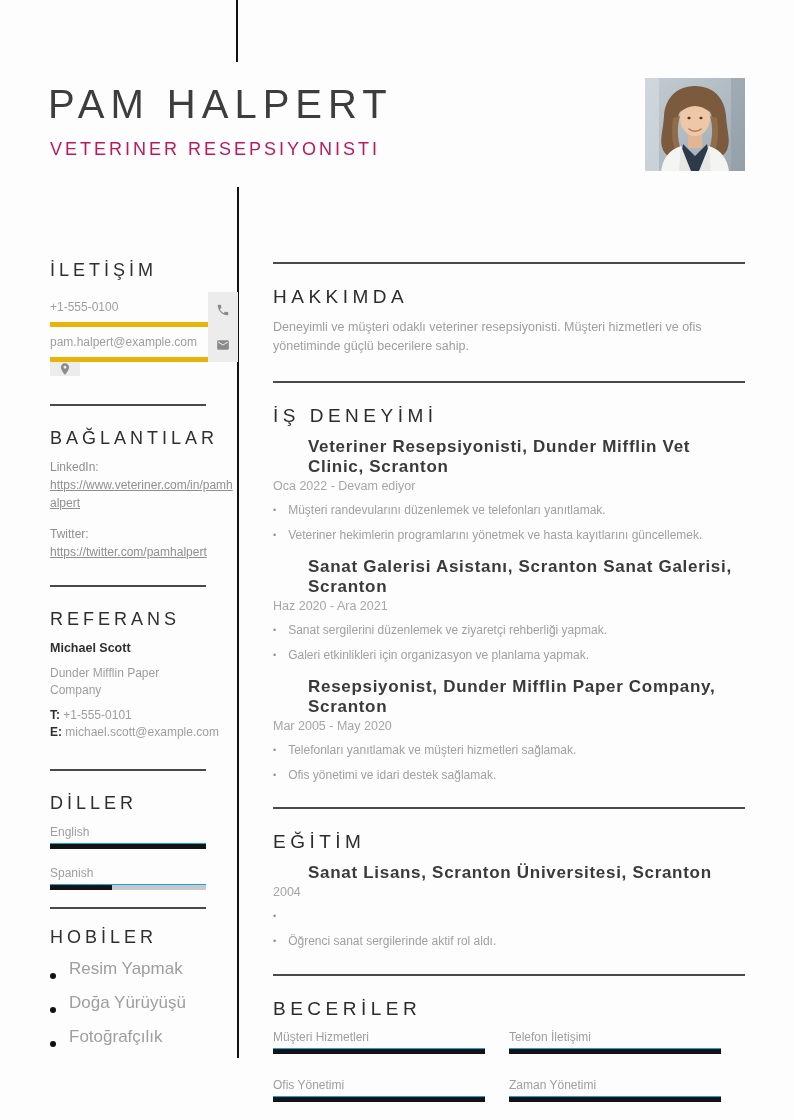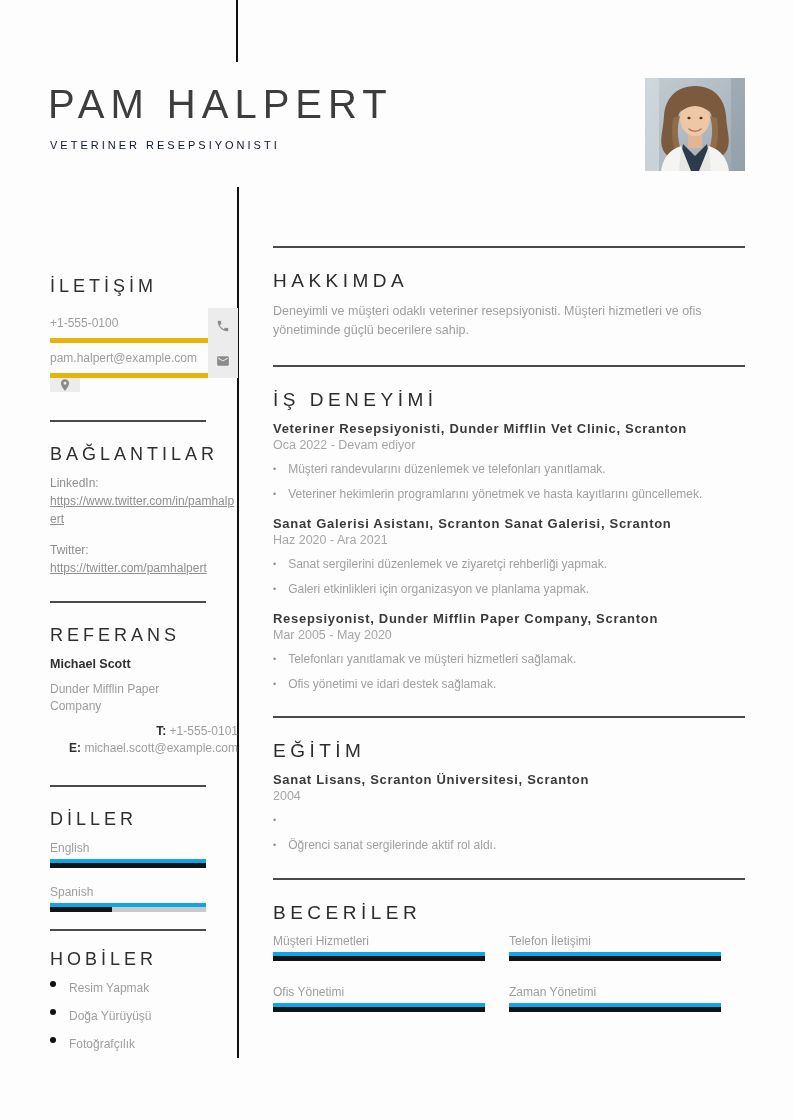--- a/index.html
+++ b/index.html
@@ -5,60 +5,60 @@
   * { margin:0; padding:0; box-sizing:border-box; }
   html,body { background:#ffffff; }
   body { width:794px; height:1120px; font-family:"Liberation Sans", sans-serif; position:relative; }
   .page { position:relative; width:794px; height:1120px; background:#fdfdfd; overflow:hidden; }
 
   .top-line { position:absolute; left:236px; top:0; width:2px; height:62px; background:#111; }
   .col-divider { position:absolute; left:237px; top:187px; width:2px; height:871px; background:#111; }
 
   
   .name { position:absolute; left:48px; top:82px; font-size:40px; font-weight:400; letter-spacing:6px; color:#3d3d3d; white-space:nowrap; }
-  .subtitle { position:absolute; left:50px; top:139px; font-size:11px; letter-spacing:3px; color:#0f172a; white-space:nowrap; }
+  .subtitle { position:absolute; left:50px; top:139px; font-size:18px; letter-spacing:3px; color:#be185d; white-space:nowrap; }
   .photo { position:absolute; left:645px; top:78px; width:100px; height:93px; overflow:hidden; }
   .photo svg { display:block; }
 
   
-  .sidebar { position:absolute; left:50px; top:276px; width:188px; }
+  .sidebar { position:absolute; left:50px; top:260px; width:188px; }
   .side-heading { font-size:18px; font-weight:500; letter-spacing:4px; color:#2f2f2f; line-height:1.22; margin-bottom:10px; }
   .side-rule { width:156px; height:2px; background:#4a4a4a; margin:28px 0 22px 0; }
 
   .contact-row { display:flex; width:188px; }
   .contact-text { width:158px; padding:7px 6px 7px 0; font-size:12px; line-height:1.35; color:#9e9e9e; }
   .contact-row.bordered .contact-text { border-bottom:5px solid #eab308; }
   .contact-icon { width:30px; background:#ececec; display:flex; align-items:center; justify-content:center; }
   .contact-icon svg { width:14px; height:14px; fill:#8b8b8b; }
 
   .link-group { margin-bottom:15px; }
   .link-label { font-size:12px; color:#8f8f8f; margin-bottom:3px; }
   .link-url { font-size:12px; line-height:1.45; color:#8f8f8f; text-decoration:underline; word-break:break-all; display:block; }
 
   .ref-name { font-size:12.5px; font-weight:bold; color:#2f2f2f; margin-top:4px; }
   .ref-company { font-size:12px; line-height:1.4; color:#9e9e9e; width:140px; margin:10px 0 8px; }
-  .ref-line { font-size:12px; line-height:1.4; color:#9e9e9e; padding-left:16px; text-indent:-16px; word-break:break-all;text-align:right; }
+  .ref-line { font-size:12px; line-height:1.4; color:#9e9e9e; padding-left:16px; text-indent:-16px; word-break:break-all; }
   .ref-line b { color:#2f2f2f; }
 
   .lang-item { margin-bottom:17px; }
-  .bar-label { font-size:12px; color:#9e9e9e; padding-bottom:4px; border-bottom:4px solid #0ea5e9; width:156px; }
+  .bar-label { font-size:12px; color:#9e9e9e; padding-bottom:4px; border-bottom:1px solid #0ea5e9; width:156px; }
   .bar-track { width:156px; height:5px; background:#c9c9c9; }
   .bar-fill { height:5px; background:#131313; }
 
-  .hobby { display:flex; align-items:flex-start; gap:13px; margin-bottom:14px; font-size:12px; color:#9e9e9e; }
+  .hobby { display:flex; align-items:flex-end; gap:13px; margin-bottom:14px; font-size:17px; color:#9e9e9e; }
   .hobby-dot { width:6px; height:6px; border-radius:50%; background:#111; flex:0 0 auto; }
 
   
-  .main { position:absolute; left:273px; top:246px; width:472px; }
+  .main { position:absolute; left:273px; top:262px; width:472px; }
   .main-rule { width:472px; height:2px; background:#4a4a4a; }
   .main-heading { font-size:19px; font-weight:500; letter-spacing:4.5px; color:#2c2c2c; margin:22px 0 10px; }
   .about-text { font-size:12.5px; line-height:1.55; color:#9e9e9e; margin-bottom:24px; }
 
   .job { margin-bottom:13px; }
-  .job-title { font-size:13px; font-weight:bold; letter-spacing:0.7px; color:#3a3a3a; }
+  .job-title { font-size:17px; font-weight:bold; letter-spacing:0.7px; color:#3a3a3a;margin-left:35px; }
   .job-dates { font-size:12.5px; color:#a6a6a6; margin:2px 0 9px; }
   .bullet { display:flex; gap:12px; margin-bottom:8px; }
   .bullet-dot { color:#8f8f8f; font-size:9px; line-height:1.9; flex:0 0 auto; }
   .bullet-text { font-size:12px; line-height:1.4; color:#a0a0a0; }
 
   .section-gap { height:10px; }
 
   .skills-grid { display:grid; grid-template-columns:212px 212px; column-gap:48px; row-gap:12px; margin-top:8px;gap:24px; }
   .skill .bar-label, .skill .bar-track { width:212px; }
 </style>
@@ -140,21 +140,21 @@
         </div>
     </section>
 
     <div class="side-rule"></div>
 
     <section>
       <h2 class="side-heading">BAĞLANTILAR</h2>
       <div id="links-list">
           <div class="link-group">
             <div class="link-label">LinkedIn:</div>
-            <a class="link-url" href="#">https://www.twitter.com/in/pamhalpert</a>
+            <a class="link-url" href="#">https://www.veteriner.com/in/pamhalpert</a>
           </div>
           <div class="link-group">
             <div class="link-label">Twitter:</div>
             <a class="link-url" href="#">https://twitter.com/pamhalpert</a>
           </div>
         </div>
     </section>
 
     <div class="side-rule" style="margin-top:24px"></div>
 

